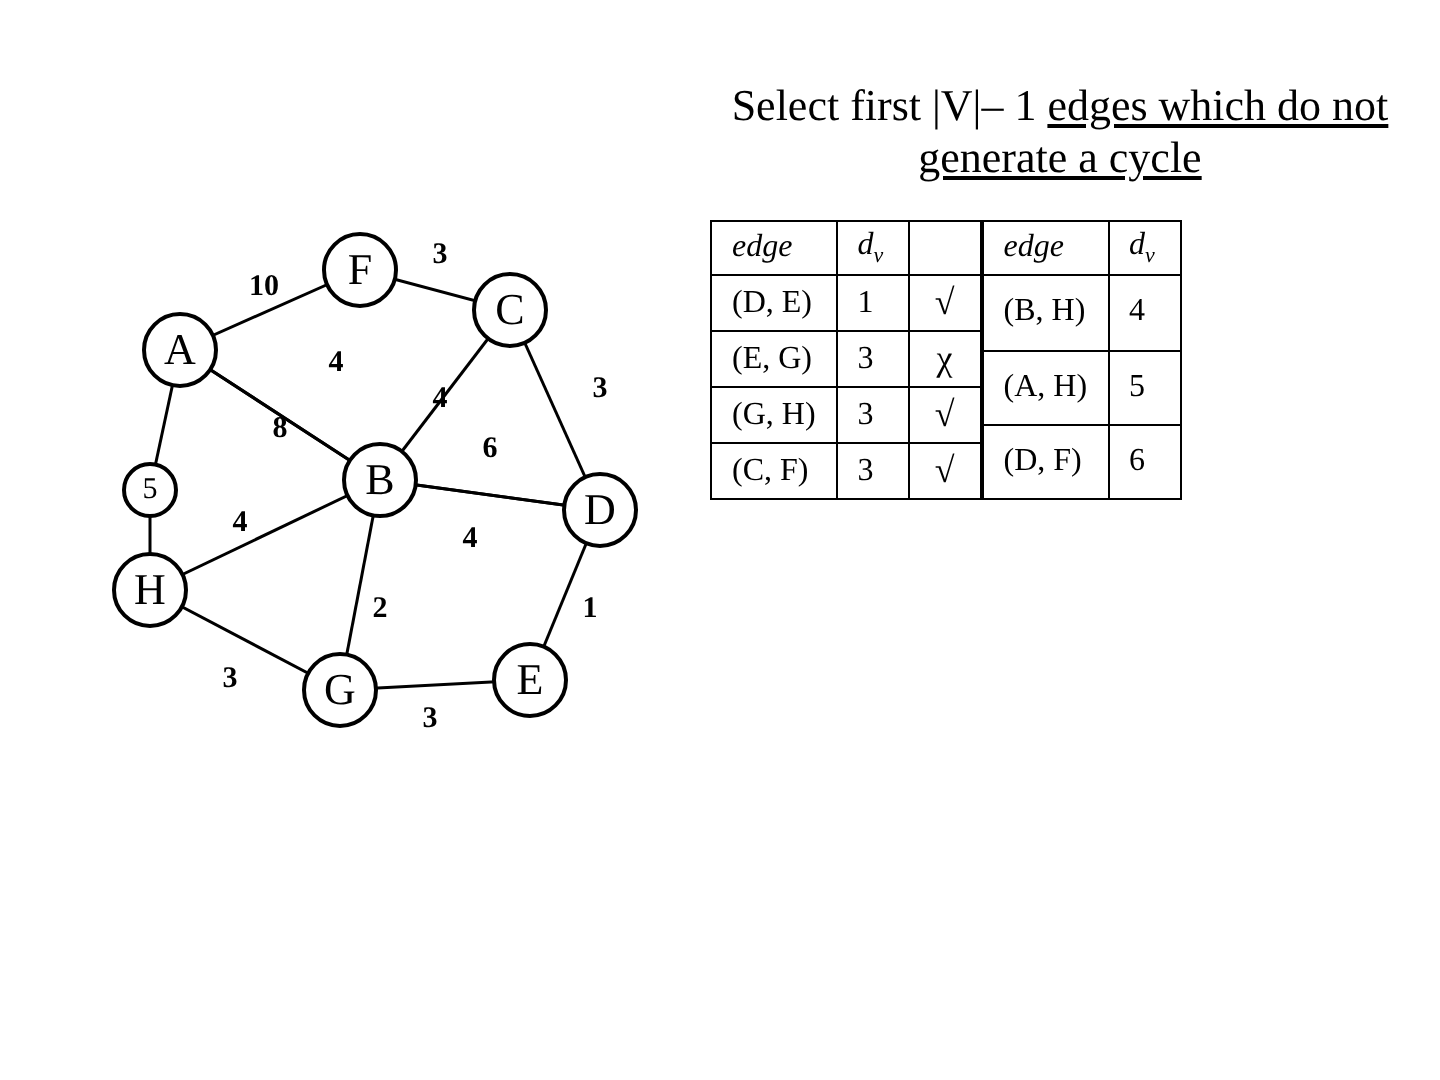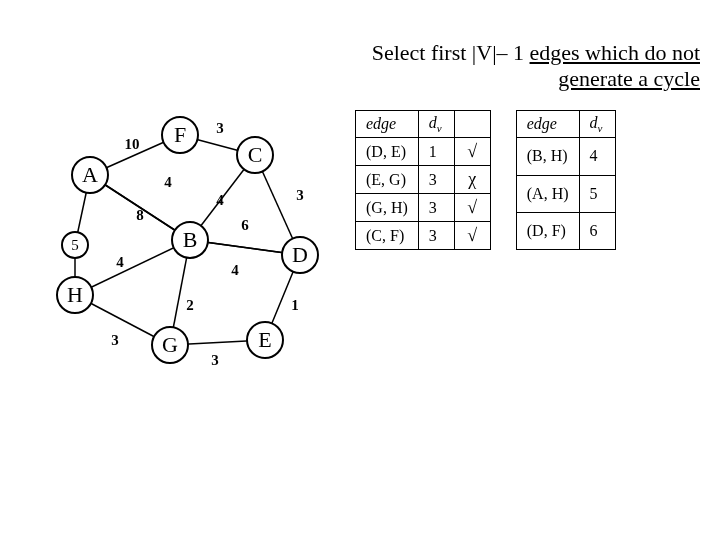--- a/index.html
+++ b/index.html
@@ -9,21 +9,21 @@
     height: 540px;
     font-family: "Times New Roman", serif;
     background: #fff;
     position: relative;
   }
   .title {
     position: absolute;
     top: 40px;
     left: 360px;
     width: 340px;
-    text-align: right;
+    text-align: center;
     font-size: 22px;
   }
   .title u { text-decoration: underline; }
   
   .graph {
     position: absolute;
     left: 40px;
     top: 100px;
     width: 280px;
     height: 280px;
@@ -47,21 +47,20 @@
     font-weight: bold;
     transform: translate(-50%, -50%);
     background: transparent;
   }
   
   .tables {
     position: absolute;
     left: 355px;
     top: 110px;
     display: flex;
-    gap: 25px;
   }
   table {
     border-collapse: collapse;
     font-size: 16px;
   }
   th, td {
     border: 1px solid #000;
     padding: 3px 10px;
     text-align: left;
     min-width: 36px;

